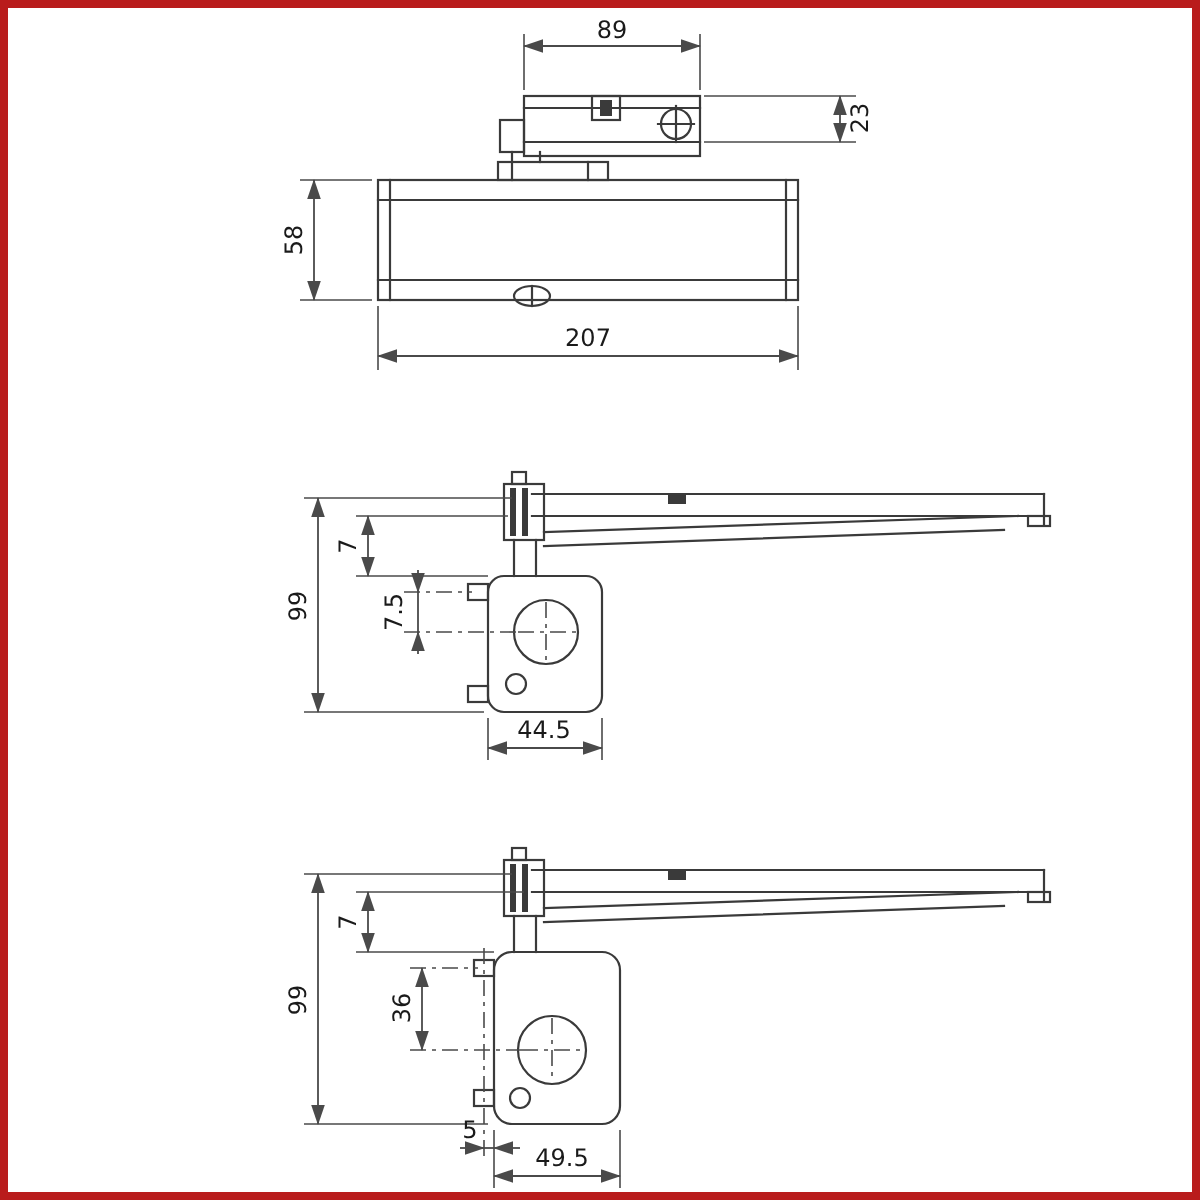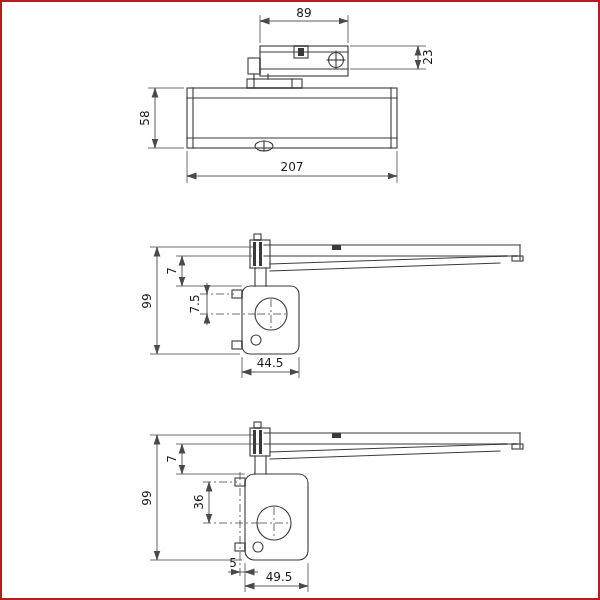--- a/index.html
+++ b/index.html
@@ -1,18 +1,18 @@
 <!DOCTYPE html>
 <html><head>
 <meta charset="utf-8">
 <style>
   html,body{margin:0;padding:0;background:#ffffff;}
   .canvas{
     width:600px;height:600px;box-sizing:border-box;
-    background:#ffffff;border:2px solid #b91c1c;position:relative;
+    background:#ffffff;border:4px solid #b91c1c;position:relative;
     font-family:"DejaVu Sans", sans-serif;
   }
   svg{display:block;}
   .obj{stroke:#3a3a3a;stroke-width:1.1;fill:none;stroke-linecap:square;}
   .objf{fill:#3a3a3a;stroke:none;}
   .dim{stroke:#4a4a4a;stroke-width:0.9;fill:none;}
   .ext{stroke:#4a4a4a;stroke-width:0.8;fill:none;}
   .cl{stroke:#4a4a4a;stroke-width:0.8;fill:none;stroke-dasharray:8 3 2 3;}
   .dt{font-family:"DejaVu Sans", sans-serif;font-size:12px;fill:#1a1a1a;}
 </style>

